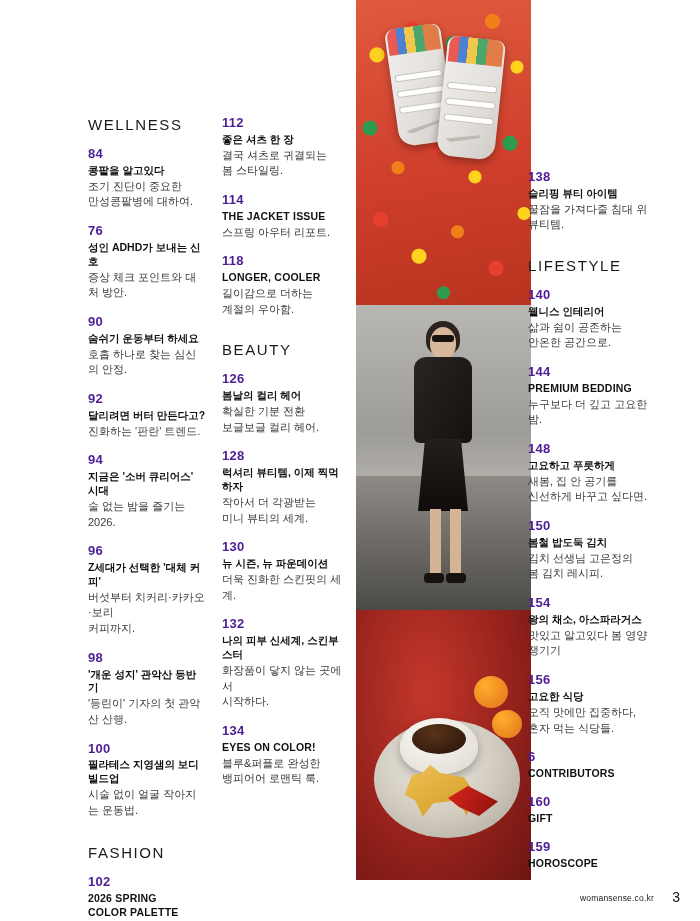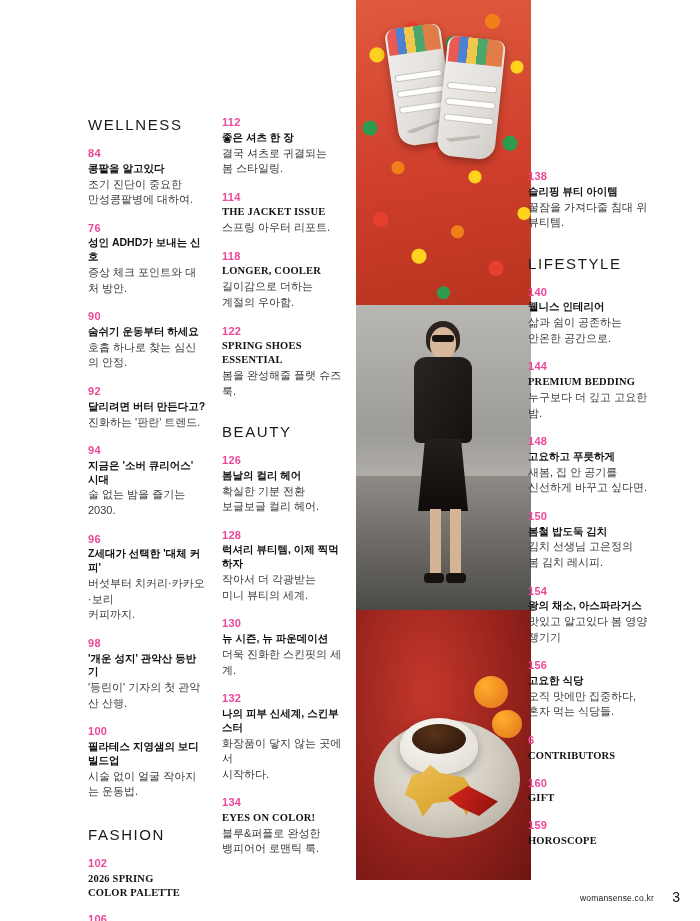--- a/index.html
+++ b/index.html
@@ -159,28 +159,28 @@
   .col-3 { left: 528px; width: 130px; }
 
   .section-head {
     font-size: 15px; letter-spacing: 1.6px; font-weight: 400;
     color: #1a1a1a; margin-bottom: 14px;
   }
   .col-1 .section-head.fashion { margin-top: 26px; }
 
   .entry { margin-bottom: 14px; }
   .pg {
-    font-size: 11px; font-weight: 700; letter-spacing: .3px;
-    line-height: 1.15; margin-bottom: 2px; color: #ec4899;
+    font-size: 13px; font-weight: 700; letter-spacing: .3px;
+    line-height: 1.15; margin-bottom: 2px; color: #4c1d95;
   }
   .ttl {
     font-size: 10.5px; font-weight: 700; line-height: 1.32;
     color: #111; margin-bottom: 1px;
   }
-  .ttl.en { letter-spacing: .2px; font-family: Liberation Serif, serif; }
+  .ttl.en { letter-spacing: .2px; }
   .sub {
     font-size: 11px; font-weight: 400; line-height: 1.42; color: #3a3a3a;
   }
 
   
   .footer {
     position: absolute; left: 0; right: 0; bottom: 16px; height: 20px;
   }
   .site {
     position: absolute; right: 46px; bottom: 2px;
@@ -215,21 +215,21 @@
       <div class="sub">호흡 하나로 찾는 심신의 안정.</div>
     </div>
     <div class="entry">
       <div class="pg">92</div>
       <div class="ttl">달리려면 버터 만든다고?</div>
       <div class="sub">진화하는 '판란' 트렌드.</div>
     </div>
     <div class="entry">
       <div class="pg">94</div>
       <div class="ttl">지금은 '소버 큐리어스' 시대</div>
-      <div class="sub">술 없는 밤을 즐기는 2030.</div>
+      <div class="sub">술 없는 밤을 즐기는 2026.</div>
     </div>
     <div class="entry">
       <div class="pg">96</div>
       <div class="ttl">Z세대가 선택한 '대체 커피'</div>
       <div class="sub">버섯부터 치커리·카카오·보리<br>커피까지.</div>
     </div>
     <div class="entry">
       <div class="pg">98</div>
       <div class="ttl">'개운 성지' 관악산 등반기</div>
       <div class="sub">'등린이' 기자의 첫 관악산 산행.</div>
@@ -262,25 +262,20 @@
     </div>
     <div class="entry">
       <div class="pg">114</div>
       <div class="ttl en">THE JACKET ISSUE</div>
       <div class="sub">스프링 아우터 리포트.</div>
     </div>
     <div class="entry">
       <div class="pg">118</div>
       <div class="ttl en">LONGER, COOLER</div>
       <div class="sub">길이감으로 더하는<br>계절의 우아함.</div>
-    </div>
-    <div class="entry">
-      <div class="pg">122</div>
-      <div class="ttl en">SPRING SHOES<br>ESSENTIAL</div>
-      <div class="sub">봄을 완성해줄 플랫 슈즈 룩.</div>
     </div>
 
     <div class="section-head" style="margin-top:24px">BEAUTY</div>
 
     <div class="entry">
       <div class="pg">126</div>
       <div class="ttl">봄날의 컬리 헤어</div>
       <div class="sub">확실한 기분 전환<br>보글보글 컬리 헤어.</div>
     </div>
     <div class="entry">

